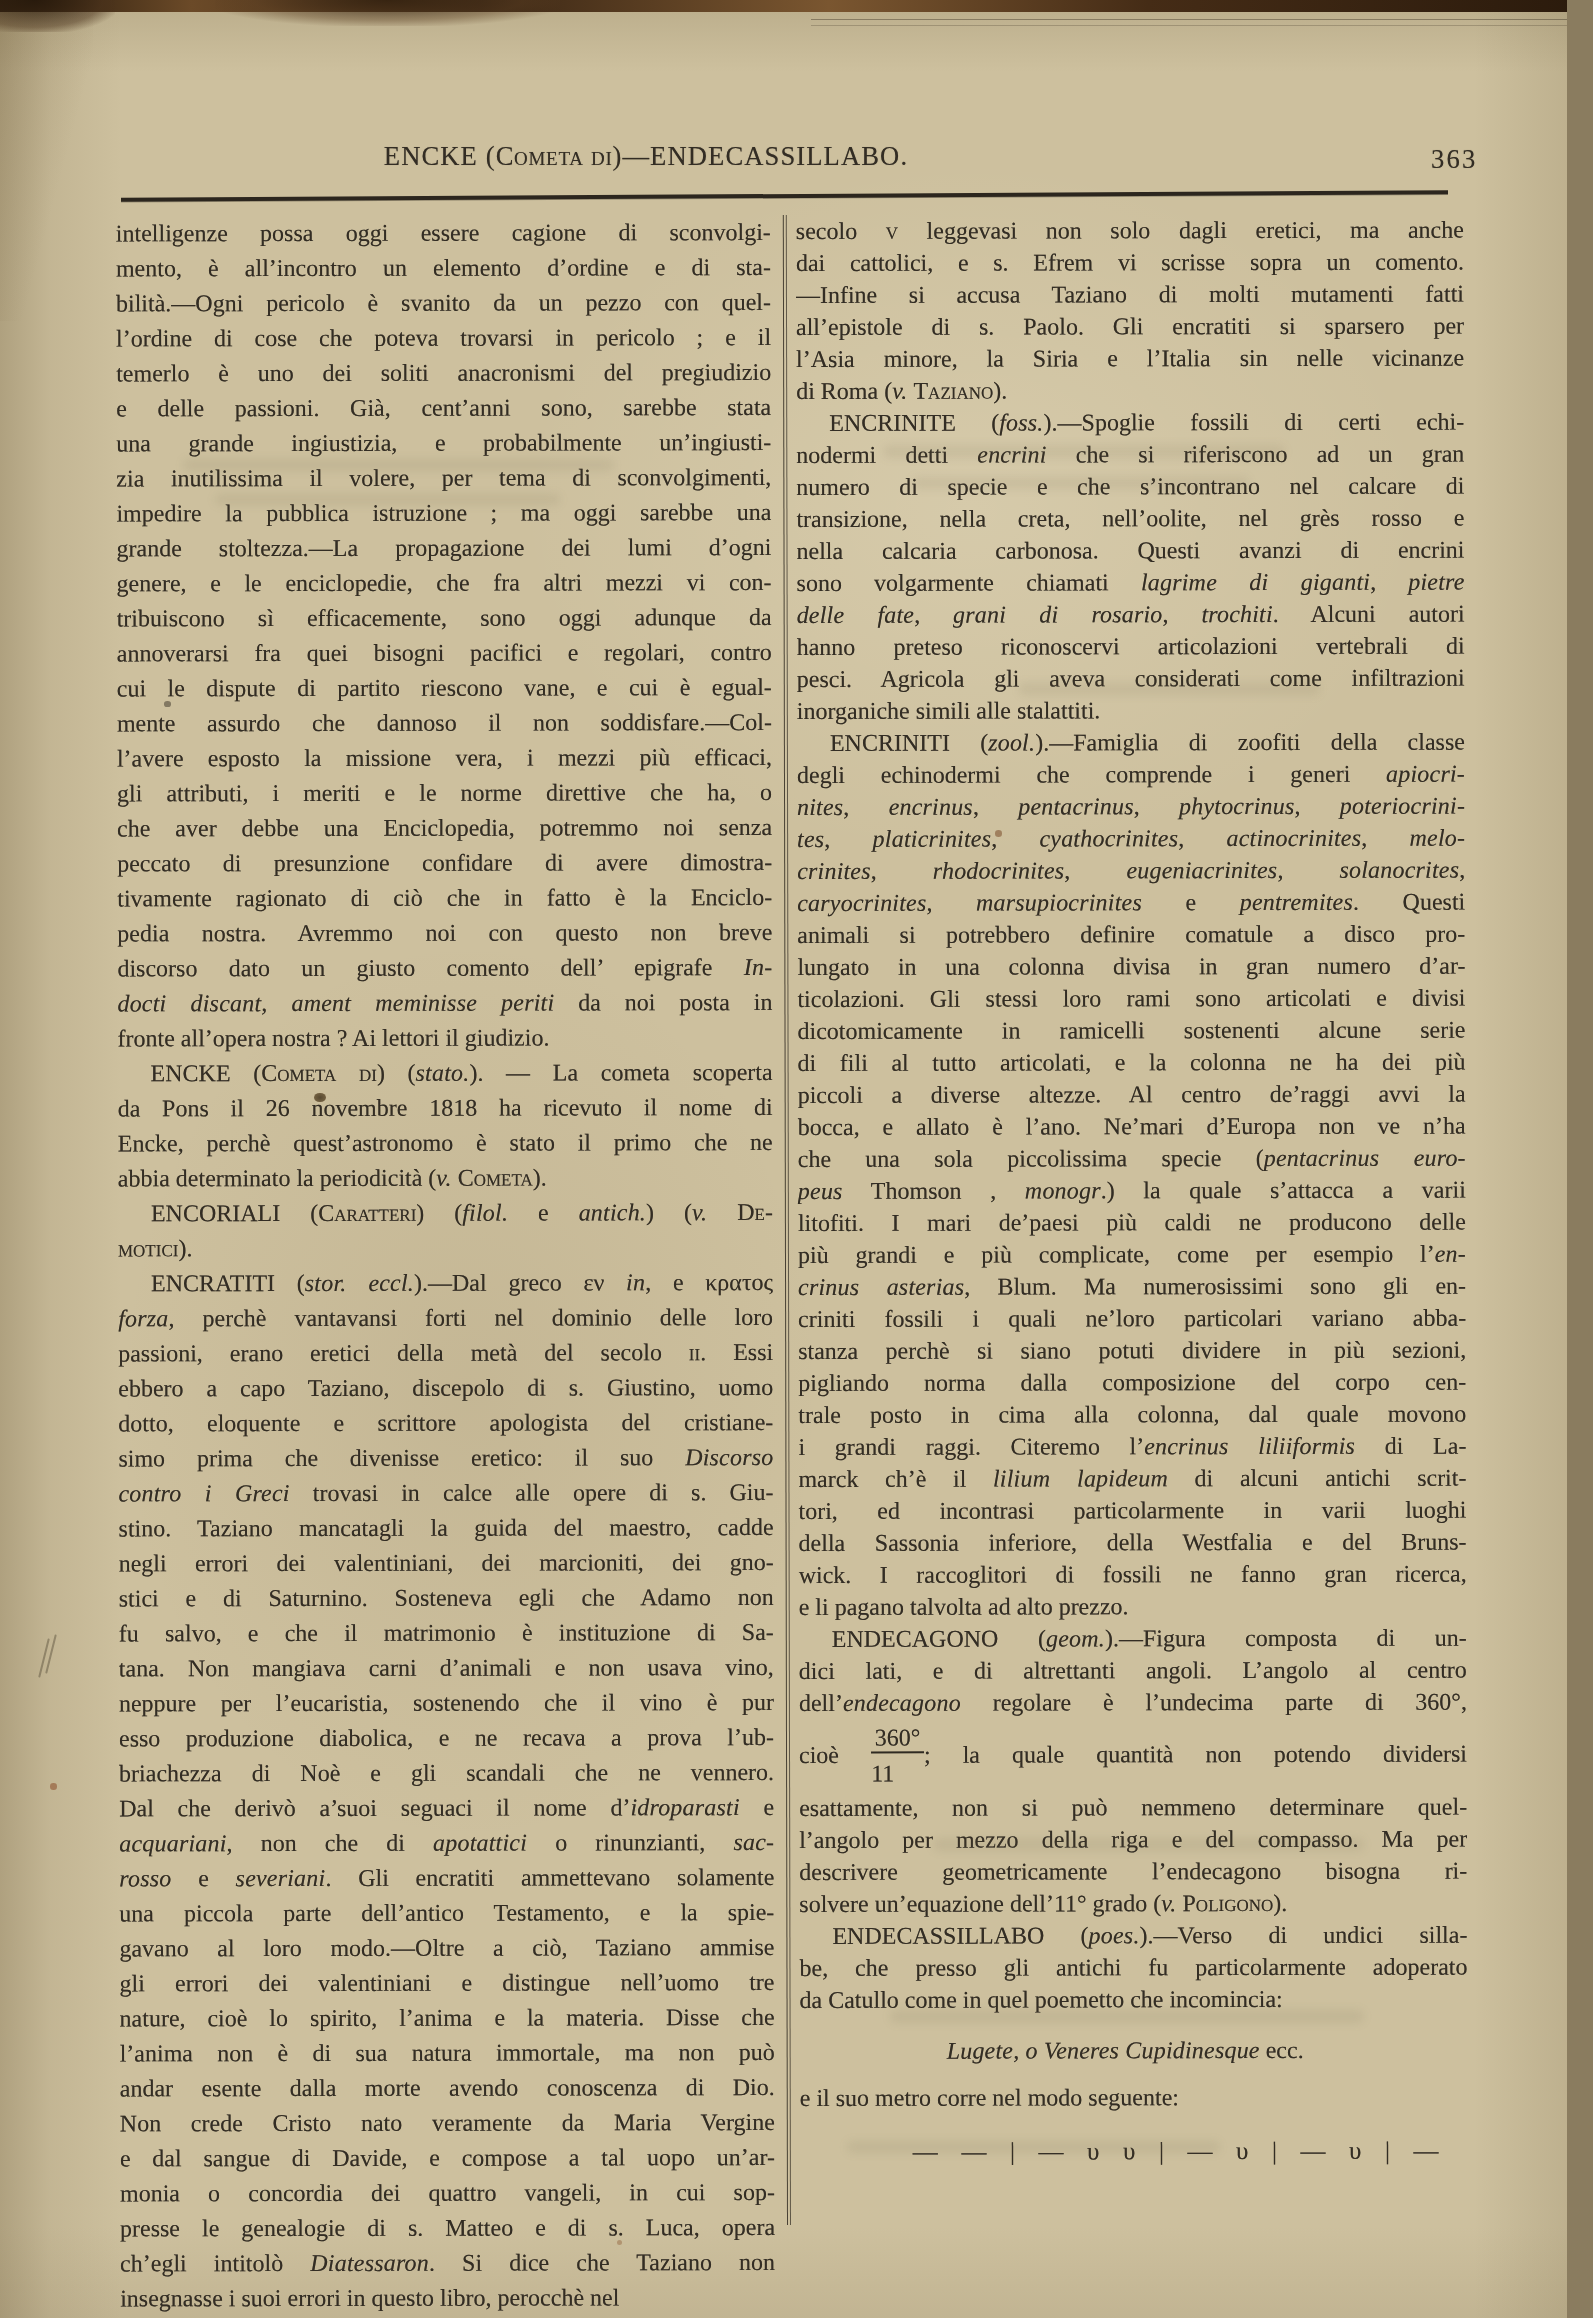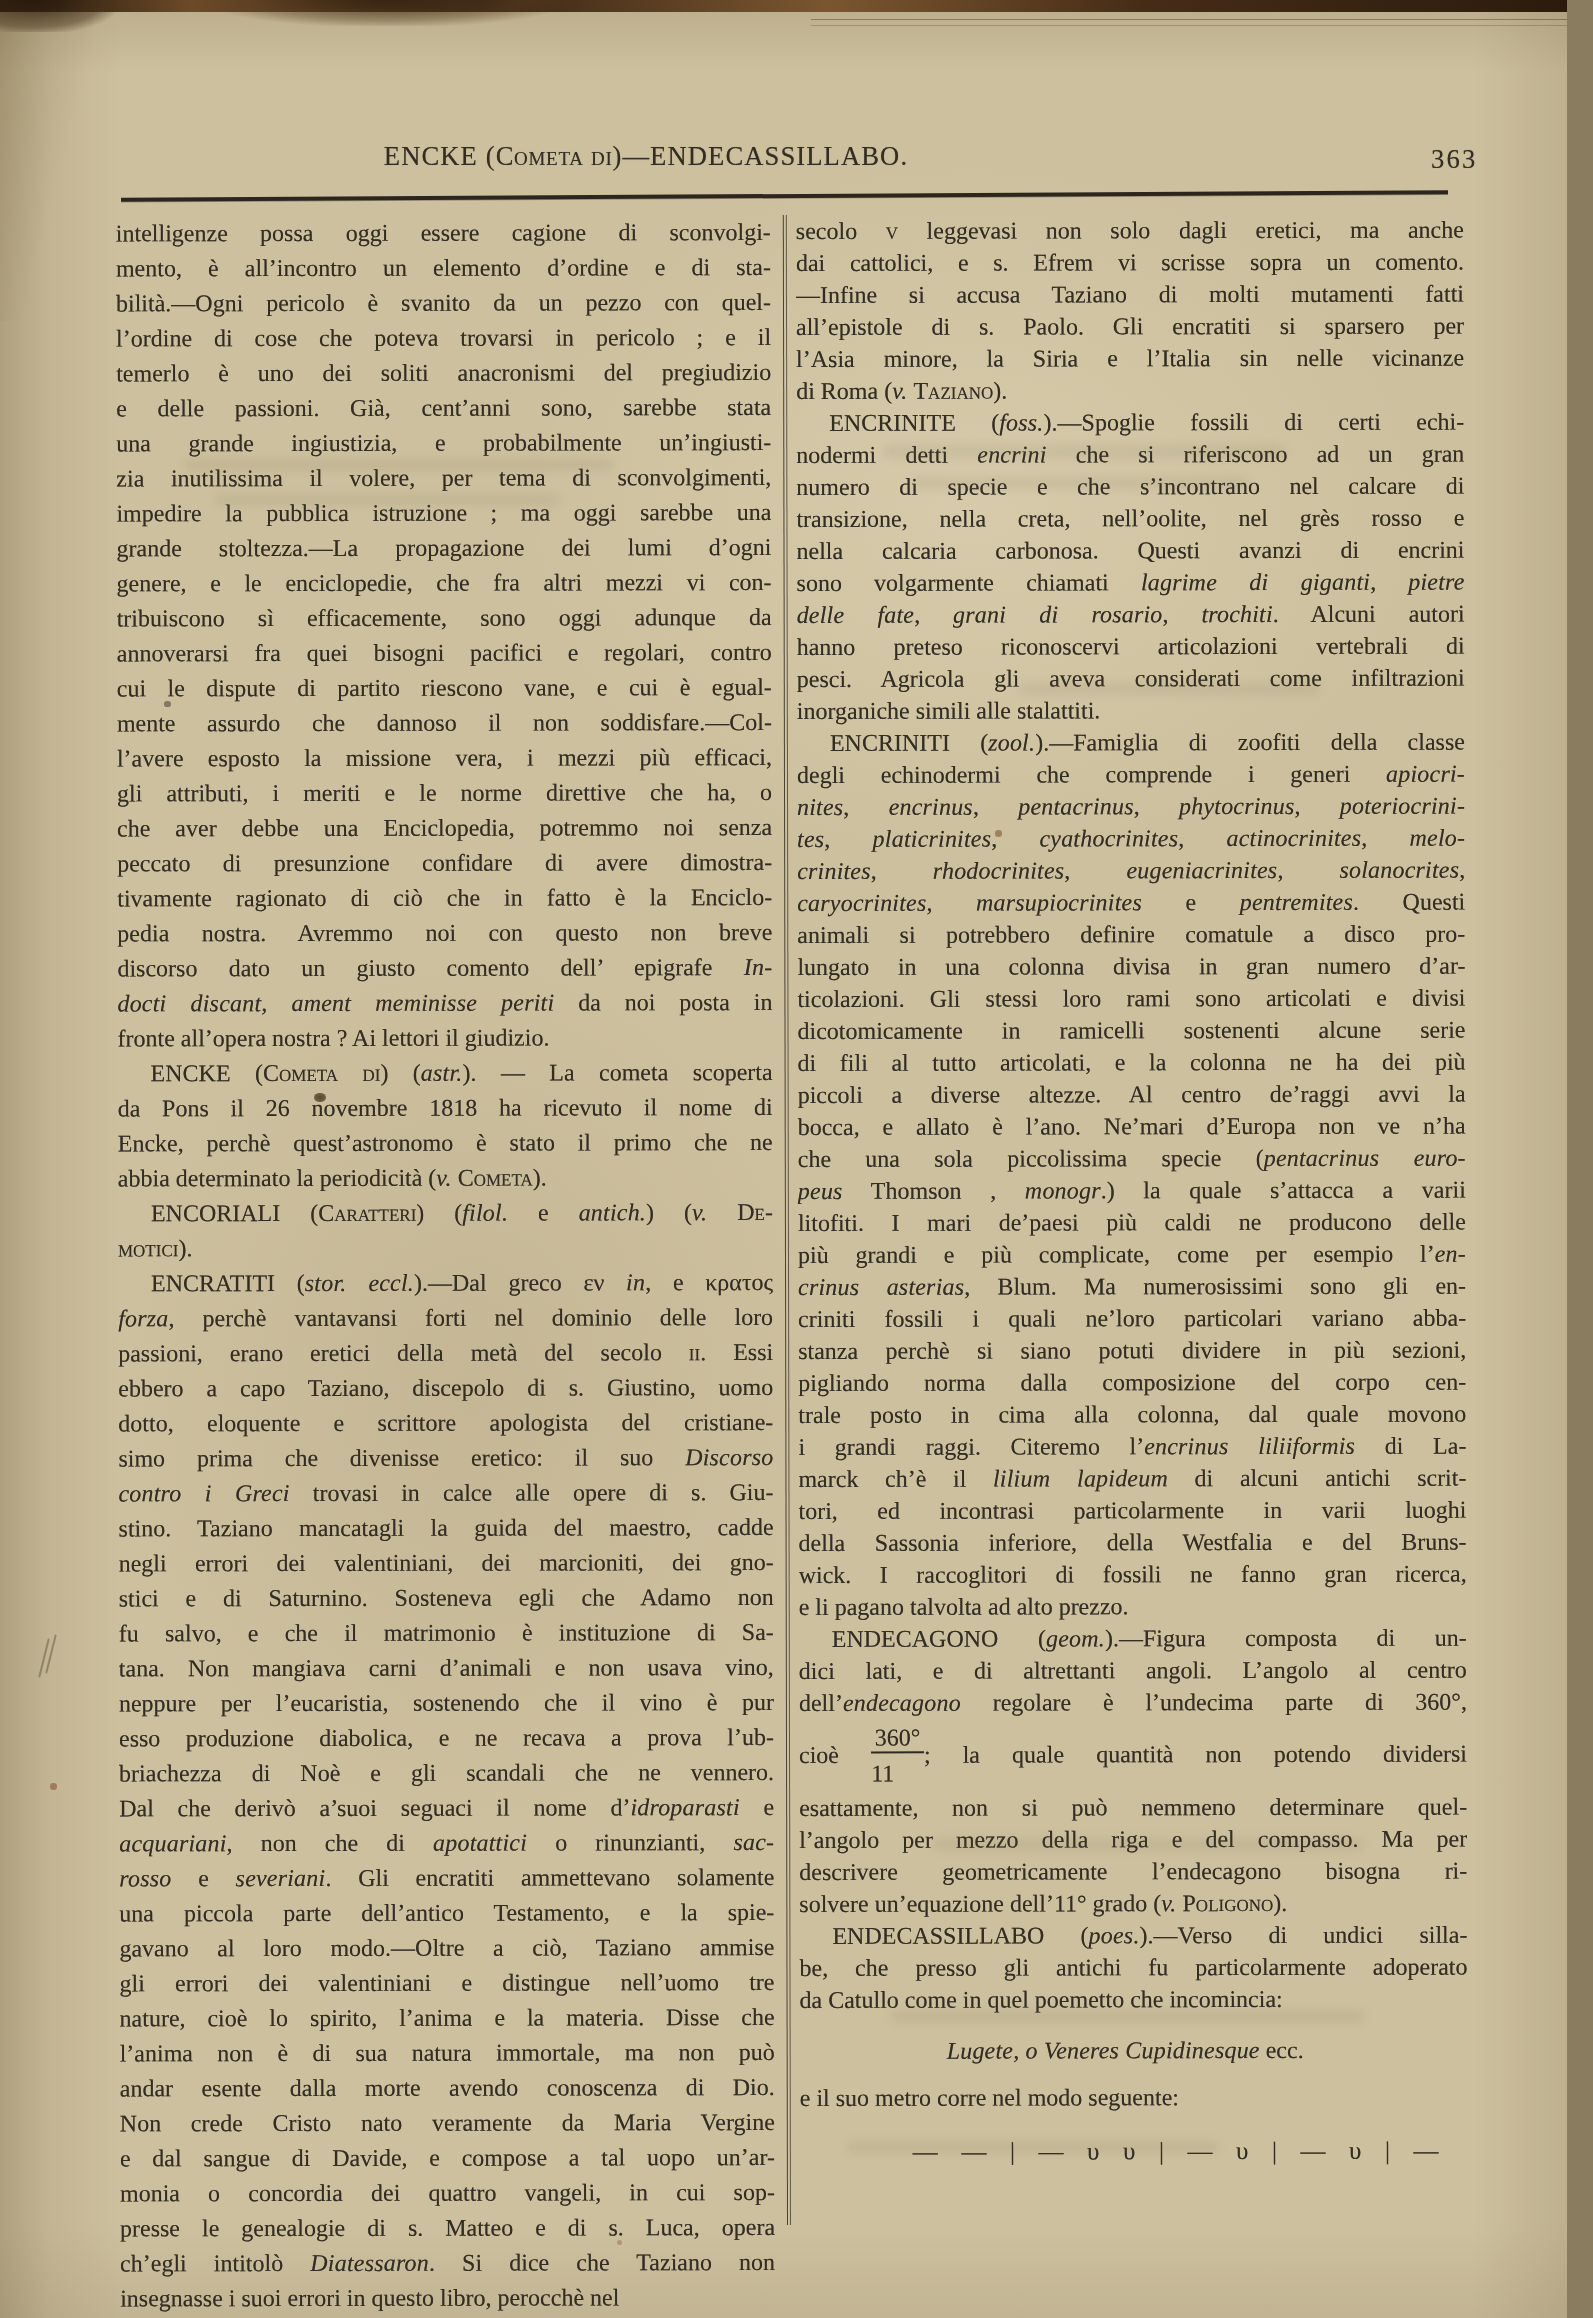--- a/index.html
+++ b/index.html
@@ -109,21 +109,21 @@
         <div class="line">mente assurdo che dannoso il non soddisfare.—Col-</div>
         <div class="line">l’avere esposto la missione vera, i mezzi più efficaci,</div>
         <div class="line">gli attributi, i meriti e le norme direttive che ha, o</div>
         <div class="line">che aver debbe una Enciclopedia, potremmo noi senza</div>
         <div class="line">peccato di presunzione confidare di avere dimostra-</div>
         <div class="line">tivamente ragionato di ciò che in fatto è la Enciclo-</div>
         <div class="line">pedia nostra. Avremmo noi con questo non breve</div>
         <div class="line">discorso dato un giusto comento dell’ epigrafe <i>In-</i></div>
         <div class="line"><i>docti discant, ament meminisse periti</i> da noi posta in</div>
         <div class="line end">fronte all’opera nostra ? Ai lettori il giudizio.</div>
-        <div class="line ind">ENCKE (<span class="sc">Cometa di</span>) (<i>astr.</i>). — La cometa scoperta</div>
+        <div class="line ind">ENCKE (<span class="sc">Cometa di</span>) (<i>stato.</i>). — La cometa scoperta</div>
         <div class="line">da Pons il 26 novembre 1818 ha ricevuto il nome di</div>
         <div class="line">Encke, perchè quest’astronomo è stato il primo che ne</div>
         <div class="line end">abbia determinato la periodicità (<i>v.</i> <span class="sc">Cometa</span>).</div>
         <div class="line ind">ENCORIALI (<span class="sc">Caratteri</span>) (<i>filol.</i> e <i>antich.</i>) (<i>v.</i> <span class="sc">De-</span></div>
         <div class="line end"><span class="sc">motici</span>).</div>
         <div class="line ind">ENCRATITI (<i>stor. eccl.</i>).—Dal greco εν <i>in</i>, e κρατος</div>
         <div class="line"><i>forza</i>, perchè vantavansi forti nel dominio delle loro</div>
         <div class="line">passioni, erano eretici della metà del secolo <span class="sc">ii</span>. Essi</div>
         <div class="line">ebbero a capo Taziano, discepolo di s. Giustino, uomo</div>
         <div class="line">dotto, eloquente e scrittore apologista del cristiane-</div>

